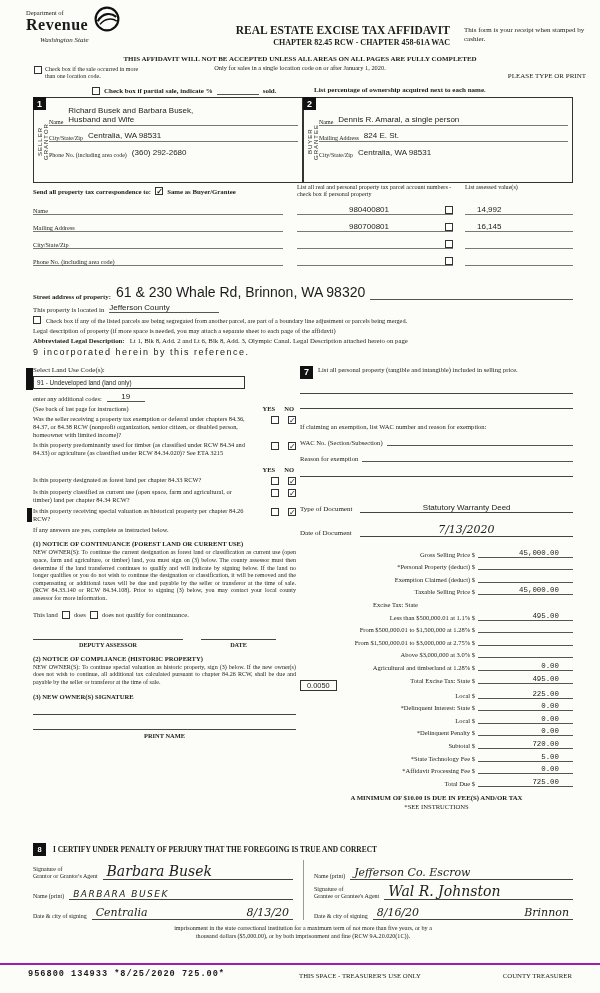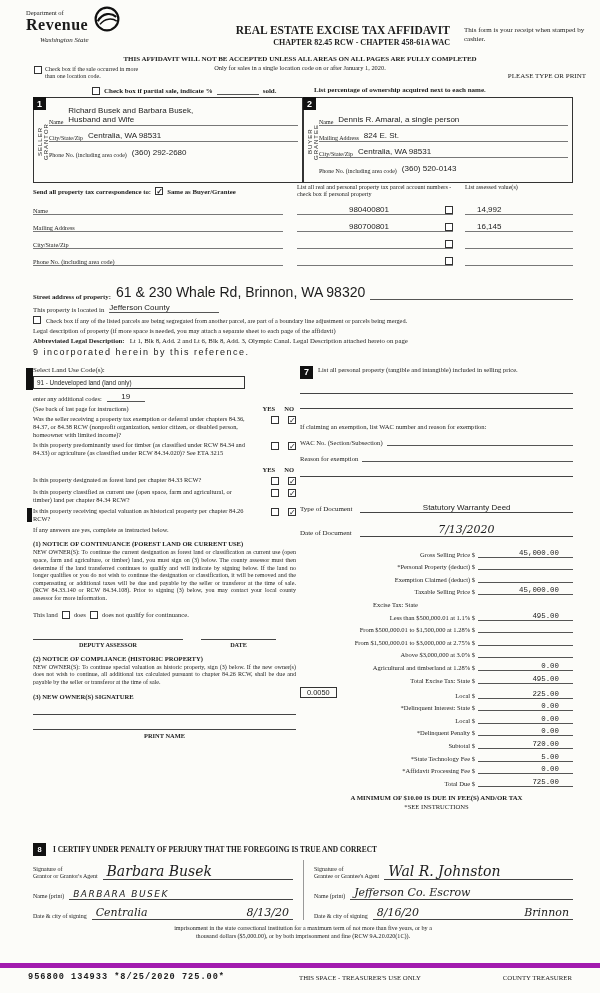--- a/index.html
+++ b/index.html
@@ -78,38 +78,38 @@
   .exl{margin-top:14px}
   .lblrow{display:flex;align-items:flex-end;gap:4px;margin-top:6px}
   .docrow{display:flex;align-items:flex-end;gap:8px;margin-top:10px;font-size:7px}
   .docval{flex:1;border-bottom:1px solid #444;text-align:center;font-size:8px}
   .taxtbl{margin-top:8px}
   .taxrow{display:flex;align-items:flex-end;height:12.6px}
   .taxlabel{flex:1;text-align:right;padding-right:3px;font-size:6.5px}
   .taxval{width:95px;border-bottom:1px solid #555;text-align:right;font-size:7.4px;
           font-family:"Liberation Mono","DejaVu Sans Mono",monospace;padding-right:14px}
   .noline{border-bottom:none}
-  .ratebox{border:1px solid #333;padding:0 6px;font-size:7.4px;margin-bottom:1px}
+  .ratebox{border:1px solid #333;padding:0 6px;font-size:7.4px;margin-bottom:8px}
   .minnote{font-weight:bold;font-size:6.8px;text-align:center;margin-top:7px}
   .seeins{font-size:6.6px;text-align:center;margin-top:2px}
   
   .s8{position:absolute;left:33px;top:843px;width:540px}
   .s8hdr{display:flex;align-items:center;gap:7px}
   .s8hdr span{font-weight:bold;font-size:7.4px}
   .s8cols{display:flex;margin-top:4px}
   .s8col{width:50%;padding-right:10px}
   .s8col+.s8col{border-left:1px solid #999;padding-left:10px;padding-right:0}
   .s8row{display:flex;align-items:flex-end;gap:5px;min-height:20px}
   .s8lbl{font-size:6px;line-height:1.15;flex:none}
   .s8fill{flex:1;border-bottom:1px solid #444;display:flex;align-items:flex-end;gap:10px;padding:0 4px}
   .handprint{font-family:"DejaVu Sans",sans-serif;font-style:italic;font-size:9px;letter-spacing:1.5px;white-space:nowrap}
   .perjury{font-size:6.1px;text-align:center;line-height:1.3;margin-top:5px}
   
-  .foot{position:absolute;left:0;right:0;top:963px;border-top:5px solid #a21caf;display:flex;
-        align-items:center;padding:4px 28px 0 28px}
+  .foot{position:absolute;left:0;right:0;top:963px;border-top:2px solid #a21caf;display:flex;
+        align-items:flex-end;padding:4px 28px 0 28px}
   .stamp{font-family:"Liberation Mono","DejaVu Sans Mono",monospace;font-weight:bold;font-size:8.6px;letter-spacing:1px;width:250px}
   .tspace{flex:1;text-align:center;font-size:6.8px}
   .ctreas{width:130px;text-align:right;font-size:6.8px}
 </style>
 </head>
 <body>
 
 <div class="page">
 
   <div class="logoblk">
@@ -184,24 +184,20 @@
         <span class="fval mono">Dennis R. Amaral, a single person</span>
       </div>
       <div class="frow">
         <span class="flabel">Mailing Address</span>
         <span class="fval mono">824 E. St.</span>
       </div>
       <div class="frow">
         <span class="flabel">City/State/Zip</span>
         <span class="fval mono">Centralia, WA 98531</span>
       </div>
-      <div class="frow">
-        <span class="flabel">Phone No. (including area code)</span>
-        <span class="fval mono">(360) 520-0143</span>
-      </div>
     </div>
   </div>
 
   <div class="corr">
 
     <div class="corr-c1">
       <div class="corr-send">
         <span>Send all property tax correspondence to:</span>
         <span class="cb">✓</span>
         <span>Same as Buyer/Grantee</span>
@@ -516,32 +512,32 @@
           <span class="s8lbl">Date &amp; city of signing</span>
           <span class="s8fill">
             <span class="hand" style="font-size:11px">Centralia</span>
             <span class="hand" style="font-size:11px;margin-left:auto">8/13/20</span>
           </span>
         </div>
       </div>
 
       <div class="s8col">
         <div class="s8row">
+          <span class="s8lbl">Name (print)</span>
+          <span class="s8fill">
+            <span class="hand" style="font-size:11px">Jefferson Co. Escrow</span>
+          </span>
+        </div>
+        <div class="s8row">
           <span class="s8lbl">
             <span style="display:block">Signature of</span>
             <span style="display:block">Grantee or Grantee's Agent</span>
           </span>
           <span class="s8fill">
             <span class="sig">Wal R. Johnston</span>
-          </span>
-        </div>
-        <div class="s8row">
-          <span class="s8lbl">Name (print)</span>
-          <span class="s8fill">
-            <span class="hand" style="font-size:11px">Jefferson Co. Escrow</span>
           </span>
         </div>
         <div class="s8row">
           <span class="s8lbl">Date &amp; city of signing</span>
           <span class="s8fill">
             <span class="hand" style="font-size:11px">8/16/20</span>
             <span class="hand" style="font-size:11px;margin-left:auto">Brinnon</span>
           </span>
         </div>
       </div>

